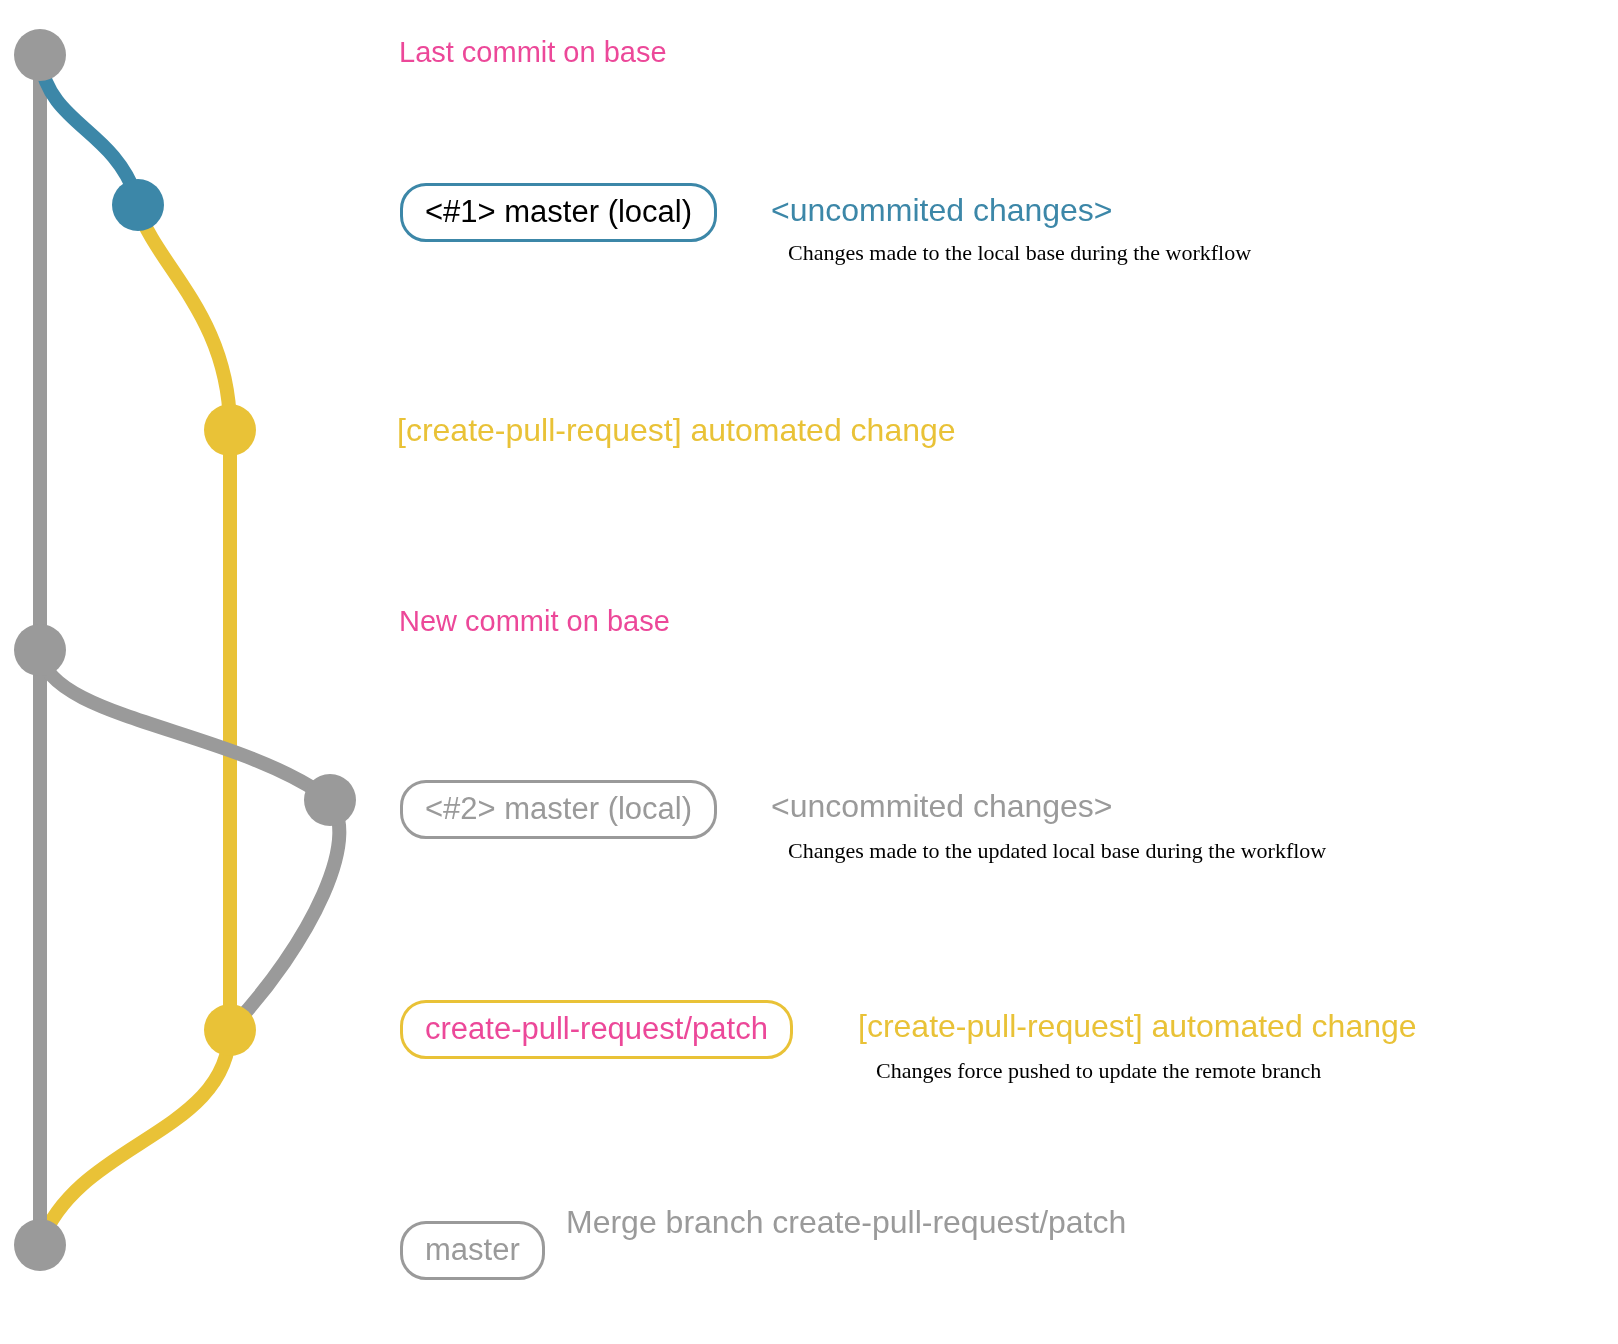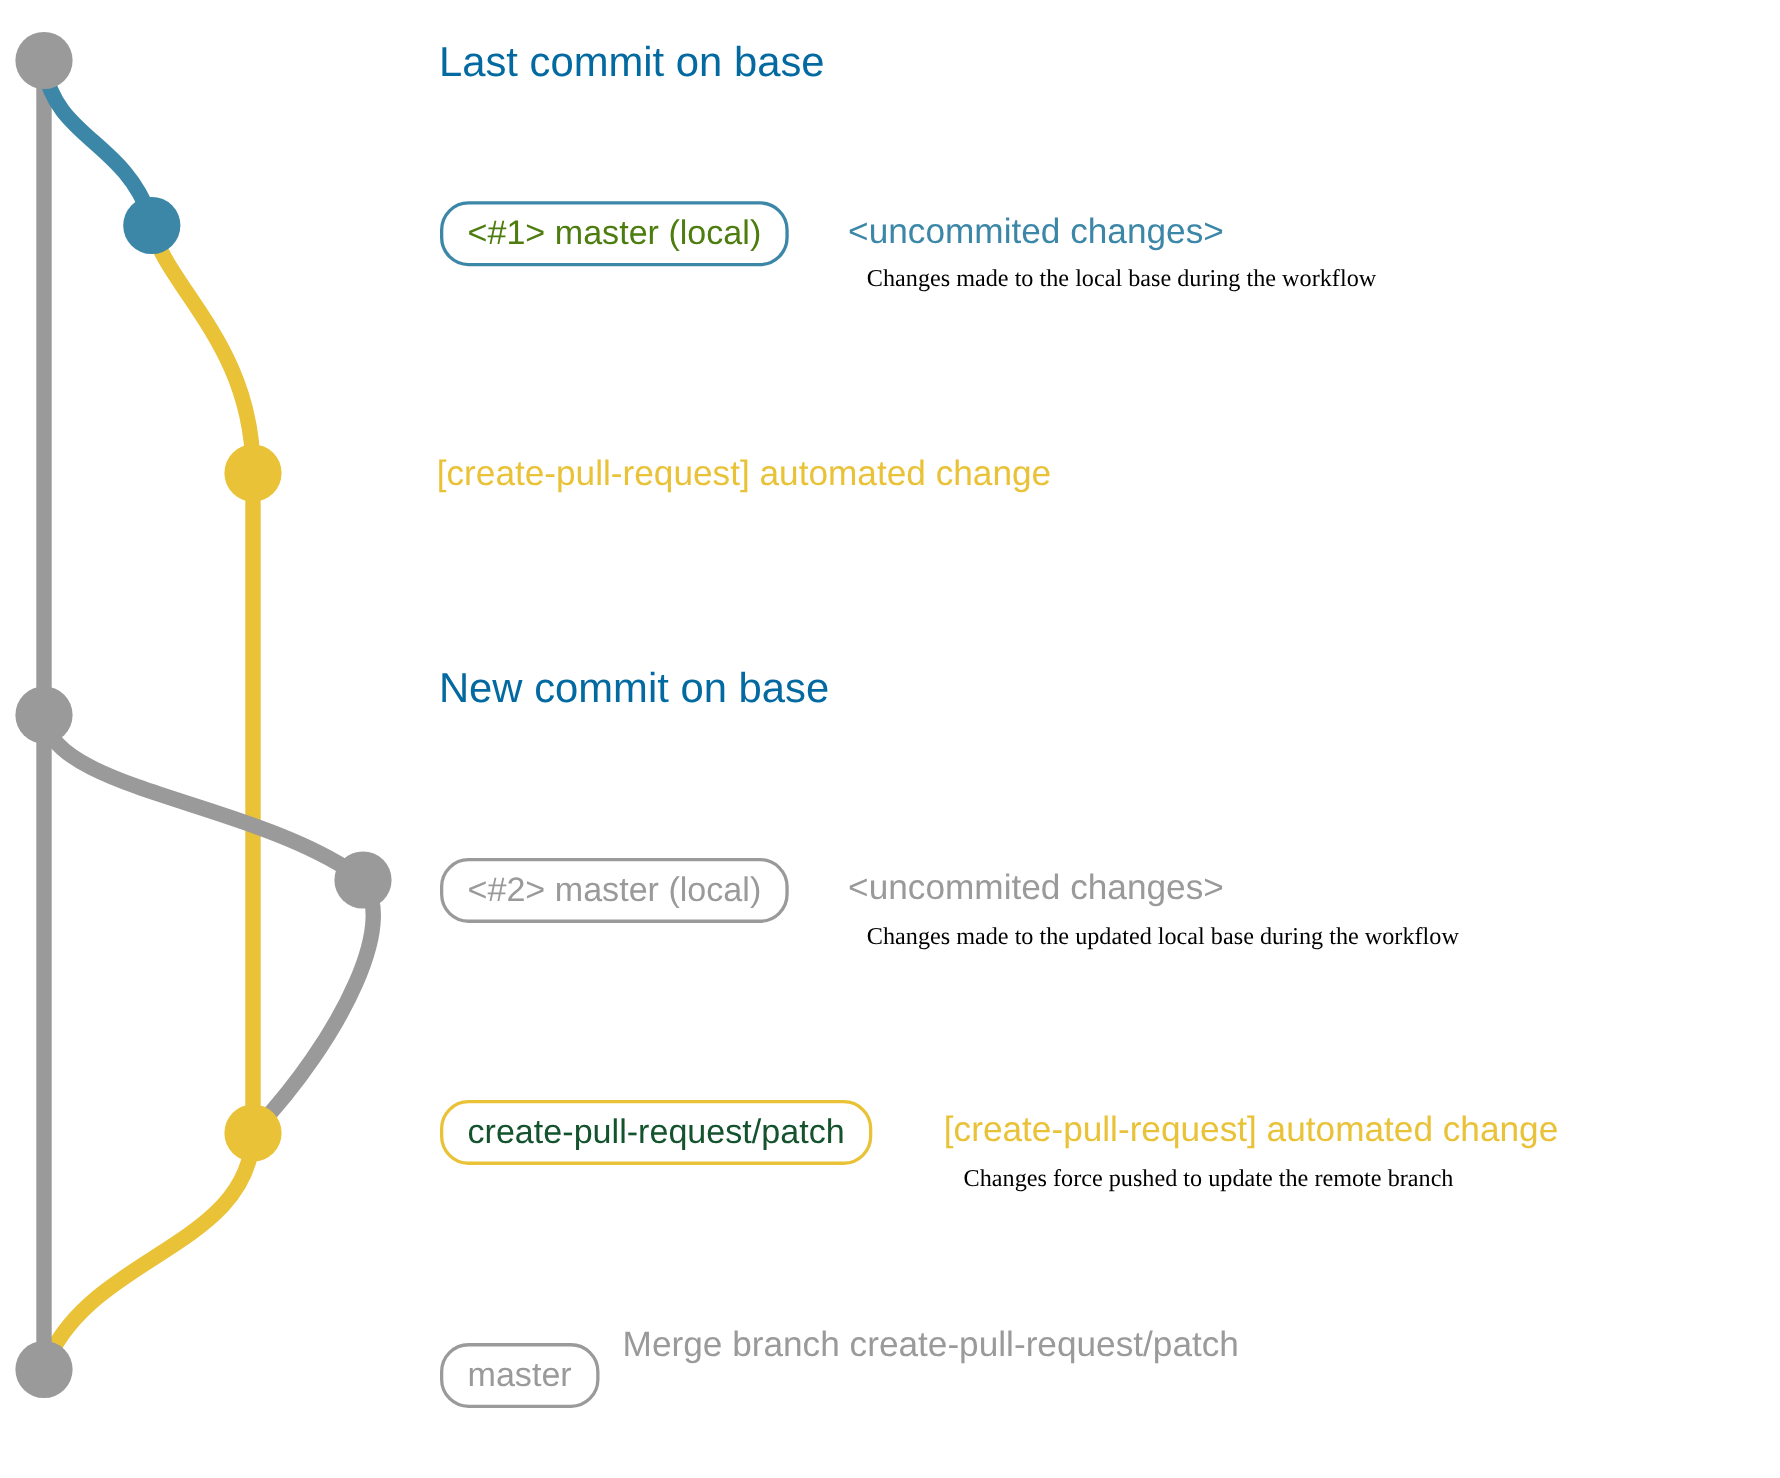--- a/index.html
+++ b/index.html
@@ -15,41 +15,41 @@
     background: #ffffff;
     overflow: hidden;
   }
   #graph-svg {
     position: absolute;
     left: 0;
     top: 0;
   }
   .abs { position: absolute; white-space: nowrap; }
   .lbl-gray {
-    color: #0369a1;
-    font-size: 38px;
+    color: #ec4899;
+    font-size: 29px;
   }
   .title {
     font-size: 32px;
   }
   .c-blue   { color: #3c87a8; }
   .c-yellow { color: #e9c237; }
   .c-gray   { color: #9a9a9a; }
   .badge {
     display: inline-block;
     border: 3px solid;
     border-radius: 26px;
     padding: 7px 22px;
     font-size: 31px;
     line-height: 1.25;
     background: #ffffff;
   }
-  .badge.b-blue   { color: #4d7c0f; border-color: #3c87a8; }
+  .badge.b-blue   { color: #000000; border-color: #3c87a8; }
   .badge.b-gray   { color: #9a9a9a; border-color: #9a9a9a; }
-  .badge.b-yellow { color: #14532d; border-color: #e9c237; }
+  .badge.b-yellow { color: #ec4899; border-color: #e9c237; }
   .desc {
     font-family: "Liberation Serif", serif;
     font-size: 22px;
     color: #000000;
   }
 </style>
 </head>
 <body>
 
 <div id="canvas">

